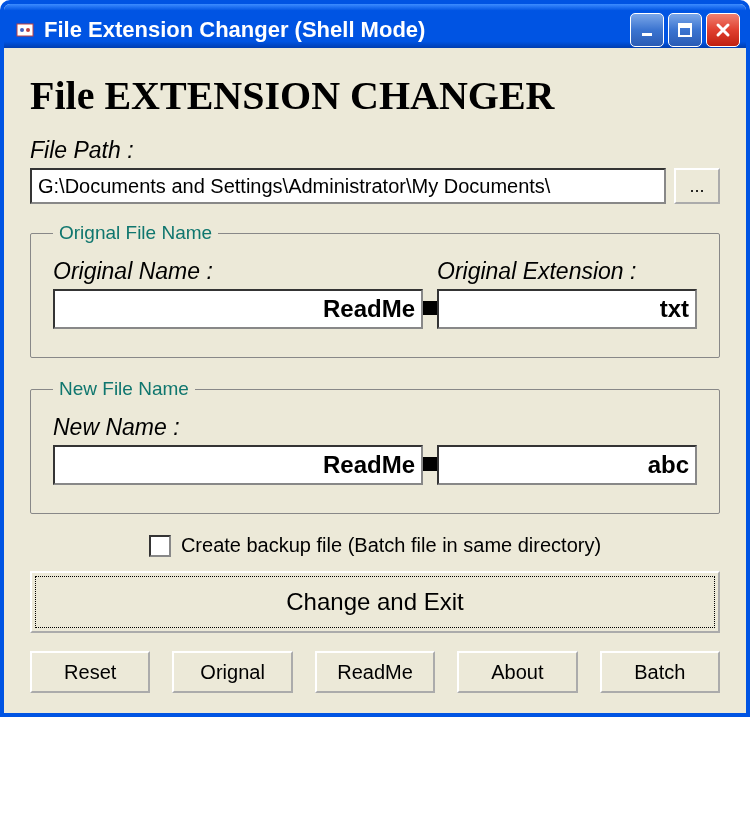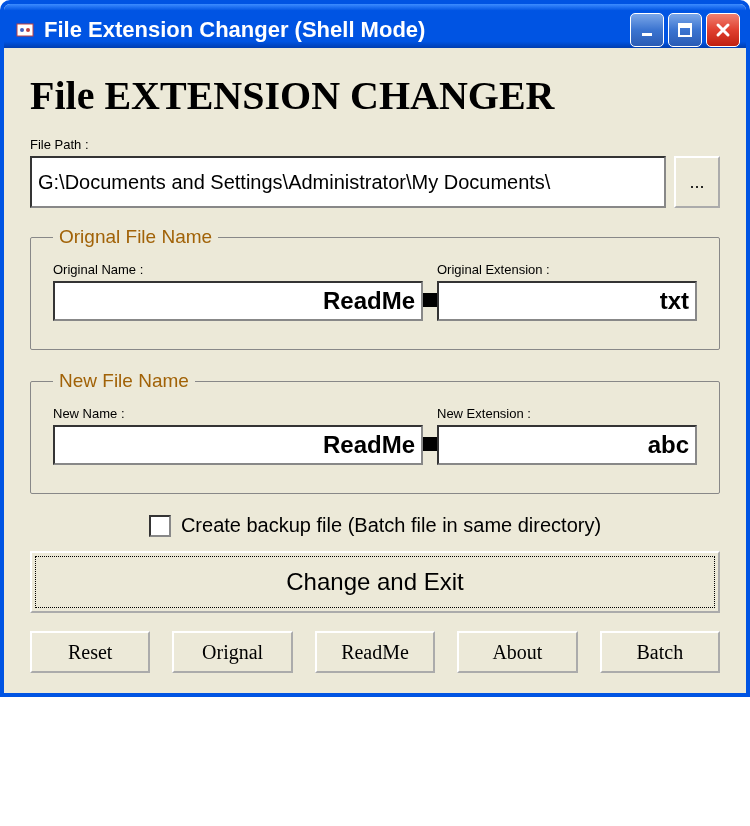--- a/index.html
+++ b/index.html
@@ -71,56 +71,57 @@
   }
   .app-title {
     text-align: left;
     font-family: Georgia, 'Times New Roman', serif;
     font-size: 40px;
     font-weight: bold;
     color: #000;
     margin: 8px 0 18px 0;
   }
   .label {
-    font-size: 13px;
+    font-size: 23px;
     color: #000;
     margin-bottom: 4px;
+    font-style: italic;
   }
   .path-row {
     display: flex;
     gap: 8px;
     align-items: stretch;
     margin-bottom: 18px;
   }
   .text-input {
     font-family: Tahoma, Arial, sans-serif;
     font-size: 20px;
     background: #fff;
     border: 2px inset #888;
     padding: 7px 6px;
-    height: 52px;
+    height: 36px;
   }
   .path-input { flex: 1; text-align: left; }
   .browse-btn {
     width: 46px;
     background: #ece9d8;
     border: 2px outset #fff;
     font-size: 18px;
     cursor: pointer;
   }
   fieldset.group {
     border: 1px solid #888;
     border-radius: 2px;
     margin: 0 0 20px 0;
     padding: 14px 22px 28px 22px;
   }
   fieldset.group legend {
     font-size: 19px;
     padding: 0 6px;
-    color: #a16207;
+    color: #0f766e;
   }
   .name-row {
     display: flex;
     align-items: flex-end;
     gap: 0;
   }
   .name-col { display: flex; flex-direction: column; }
   .name-col.name { flex: 0 0 370px; }
   .name-col.ext { flex: 1; }
   .name-input {
@@ -171,21 +172,21 @@
     margin-bottom: 18px;
   }
   .bottom-row {
     display: flex;
     gap: 22px;
   }
   .small-btn {
     flex: 1;
     height: 42px;
     font-size: 20px;
-    font-family: Liberation Serif, serif;
+    font-family: Liberation Sans, sans-serif;
     background: #ece9d8;
     border: 2px outset #fff;
     cursor: pointer;
   }
 </style>
 </head>
 <body>
 
 <div class="window">
 
@@ -245,21 +246,20 @@
 
     <fieldset class="group">
       <legend>New File Name</legend>
       <div class="name-row">
         <div class="name-col name">
           <div class="label">New Name :</div>
           <input class="name-input" value="ReadMe" style="">
         </div>
         <div class="dot"></div>
         <div class="name-col ext">
-          <div class="label">New Extension :</div>
           <input class="name-input" value="abc" style="">
         </div>
       </div>
     </fieldset>
 
     <div class="check-row">
       <div class="checkbox"></div>
       <div class="check-label">Create backup file (Batch file in same directory)</div>
     </div>
 

